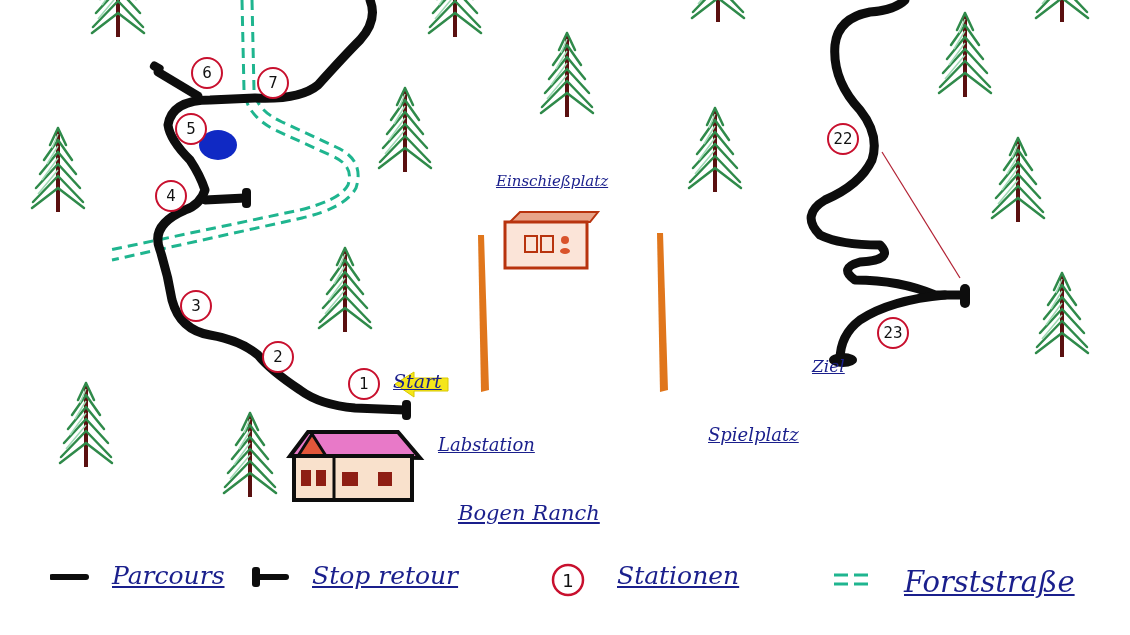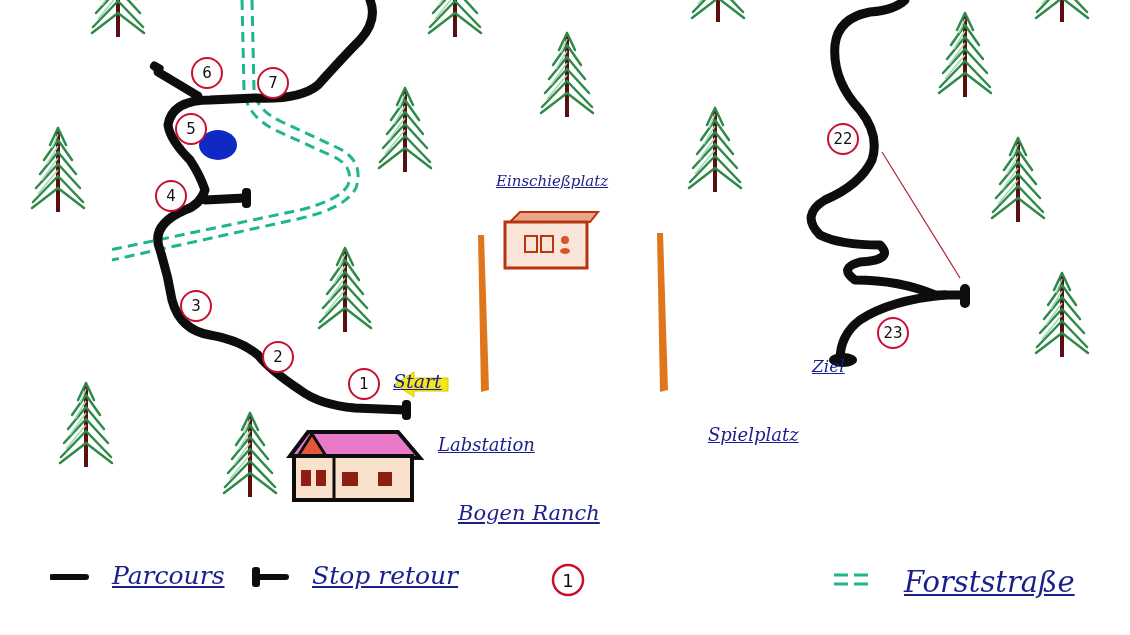--- a/index.html
+++ b/index.html
@@ -147,19 +147,20 @@
   <svg style="position:absolute; left:238px; top:10px;" width="40" height="26">
     <rect x="2" y="2" width="8" height="20" rx="3" fill="#0d0d0d"></rect>
     <line x1="8" y1="12" x2="36" y2="12" stroke="#0d0d0d" stroke-width="6" stroke-linecap="round"></line>
   </svg>
   <div class="lbl" style="left:300px; top:6px; font-size:25px;">Stop retour</div>
 
   <svg style="position:absolute; left:538px; top:8px;" width="40" height="34">
     <circle cx="18" cy="17" r="15" fill="#fff" stroke="#c8102e" stroke-width="2.5"></circle>
     <text x="18" y="17" class="station-num" style="font-size:18px;">1</text>
   </svg>
+  <div class="lbl" style="left:605px; top:6px; font-size:25px;">Stationen</div>
 
   <svg style="position:absolute; left:820px; top:14px;" width="46" height="22">
     <line x1="2" y1="6" x2="42" y2="6" stroke="#1fb58f" stroke-width="3" stroke-dasharray="14 6"></line>
     <line x1="2" y1="15" x2="42" y2="15" stroke="#1fb58f" stroke-width="3" stroke-dasharray="14 6"></line>
   </svg>
   <div class="lbl" style="left:892px; top:10px; font-size:29px;">Forststraße</div>
 </div>
 
 </body></html>

